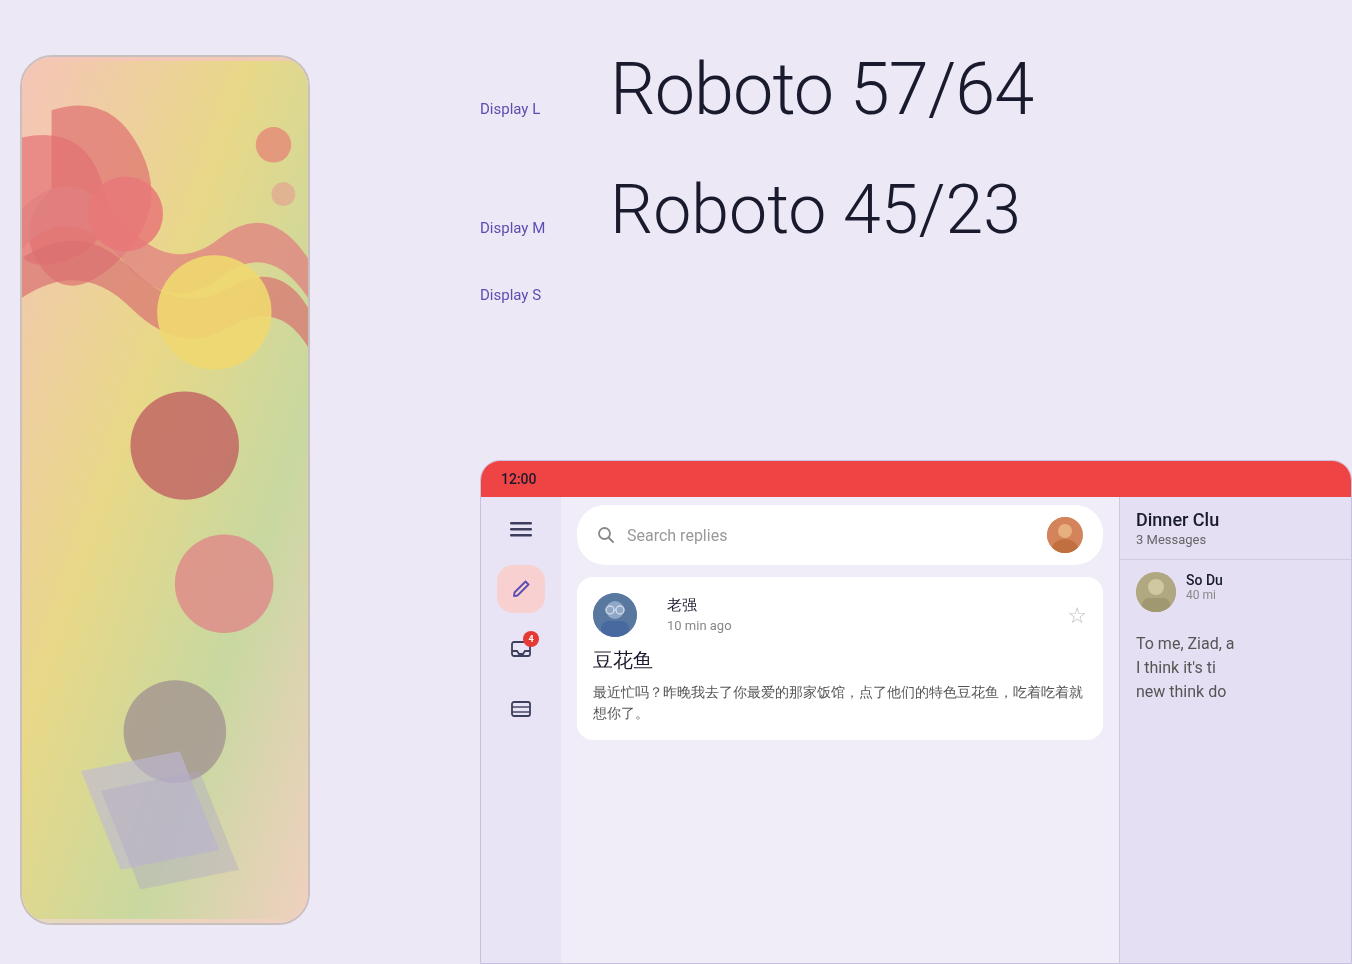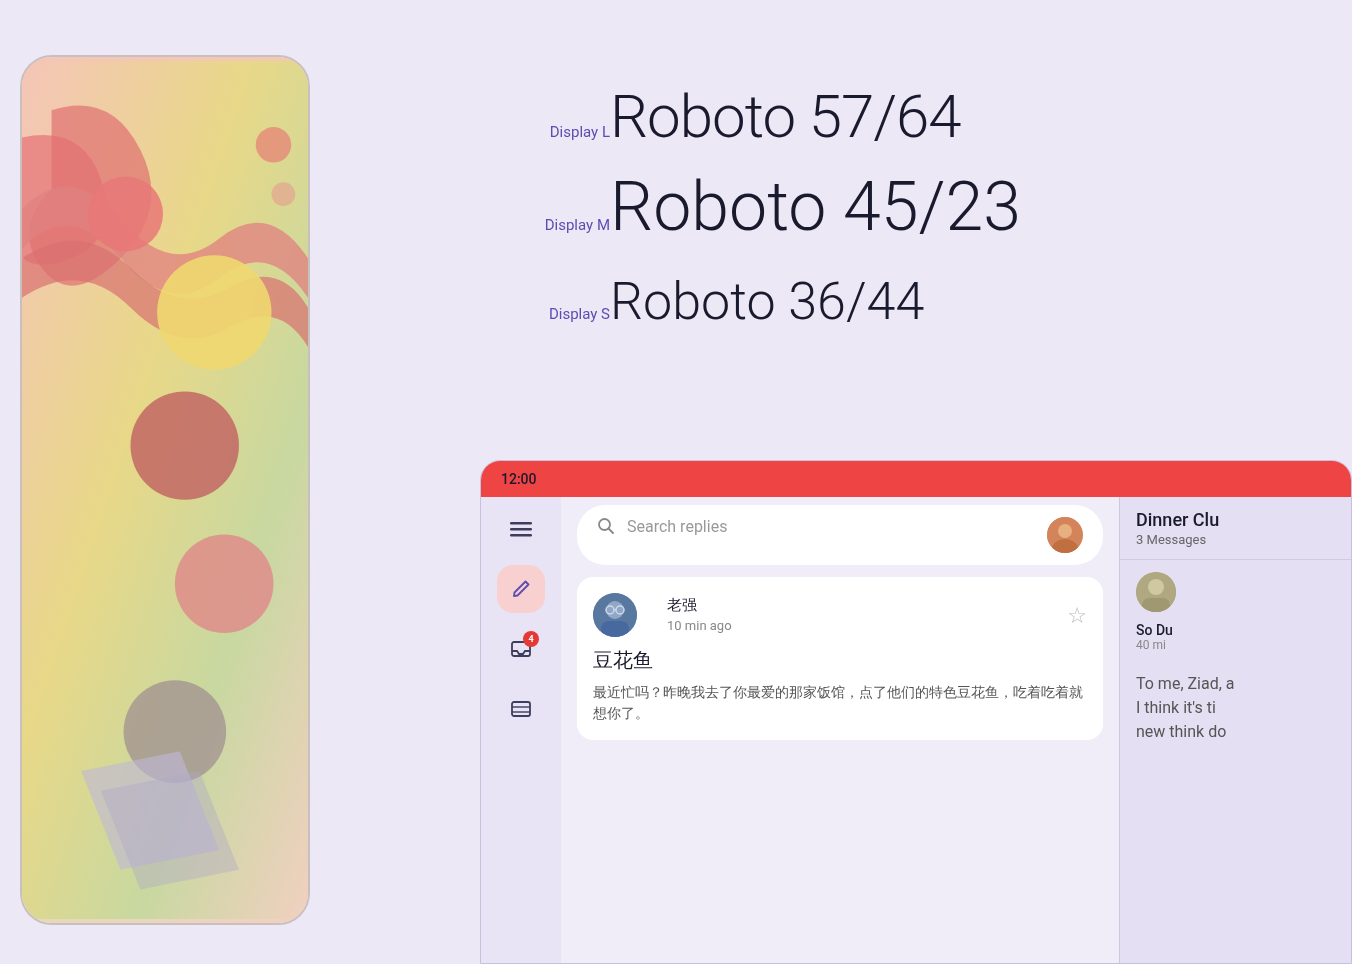--- a/index.html
+++ b/index.html
@@ -48,39 +48,37 @@
       left: 480px;
       top: 20px;
       right: 0;
       height: 430px;
     }
 
     .type-row {
       display: flex;
       align-items: baseline;
       margin-bottom: 0;
-      text-align: right;
     }
 
     .type-label {
       color: #5c4db1;
       font-size: 15px;
       font-weight: 400;
       width: 130px;
       flex-shrink: 0;
       padding-top: 10px;
     }
 
     .type-display-l {
-      font-size: 60px;
+      font-size: 72px;
       font-weight: 300;
       color: #1a1a2e;
       line-height: 1.1;
       letter-spacing: -1px;
-      margin-top: 34px;
     }
 
     .type-display-m {
       font-size: 68px;
       font-weight: 300;
       color: #1a1a2e;
       line-height: 1.1;
     }
 
     .type-display-s {
@@ -183,20 +181,21 @@
       overflow: hidden;
     }
 
     
     .search-bar {
       margin: 8px 16px 12px;
       background: white;
       border-radius: 28px;
       padding: 12px 20px;
       display: flex;
+      align-items: center;
       gap: 12px;
     }
 
     .search-text {
       color: #999;
       font-size: 16px;
       flex: 1;
     }
 
     .avatar-circle {
@@ -308,21 +307,20 @@
     .dinner-count {
       font-size: 13px;
       color: #666;
       margin-top: 2px;
     }
 
     .so-du-message {
       padding: 12px 16px;
       display: flex;
       gap: 10px;
-      flex-direction: column;
     }
 
     .so-du-avatar {
       width: 40px;
       height: 40px;
       border-radius: 50%;
       background: linear-gradient(135deg, #c0b090 0%, #a09070 100%);
       flex-shrink: 0;
       overflow: hidden;
     }
@@ -404,28 +402,27 @@
   </div>
 </div>
 
 <div class="typography-area">
 
   <div class="type-row" style="margin-top: 30px;">
     <span class="type-label">Display L</span>
     <span class="type-display-l">Roboto 57/64</span>
   </div>
 
-  <div class="type-row" style="margin-top: 20px;">
+  <div class="type-row" style="margin-top: 44px;">
     <span class="type-label">Display M</span>
     <span class="type-display-m">Roboto 45/23</span>
   </div>
 
   <div class="type-row" style="margin-top: 28px;">
     <span class="type-label">Display S</span>
-    <span class="type-display-s">Roboto 36/44</span>
   </div>
 </div>
 
 <div class="phone-ui">
 
   <div class="status-bar">
     <span class="status-time">12:00</span>
   </div>
 
   <div class="phone-ui-inner">

